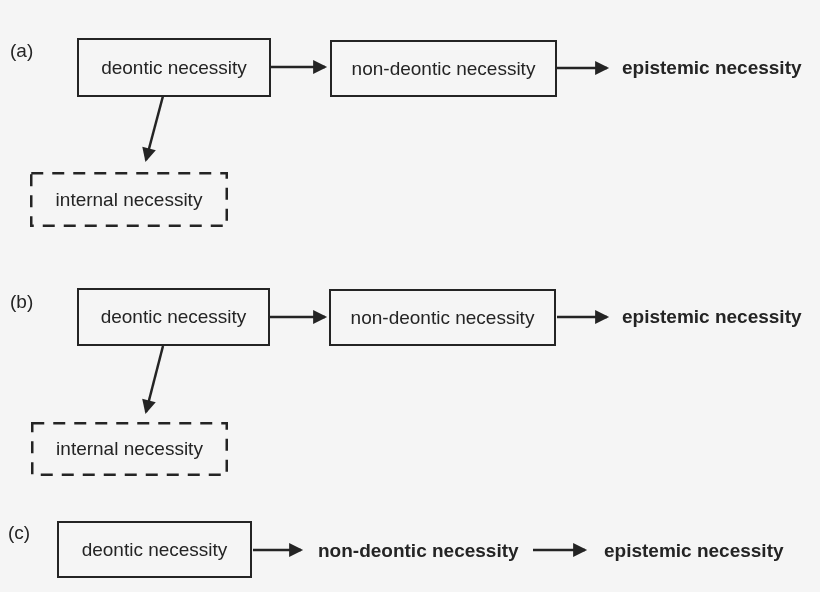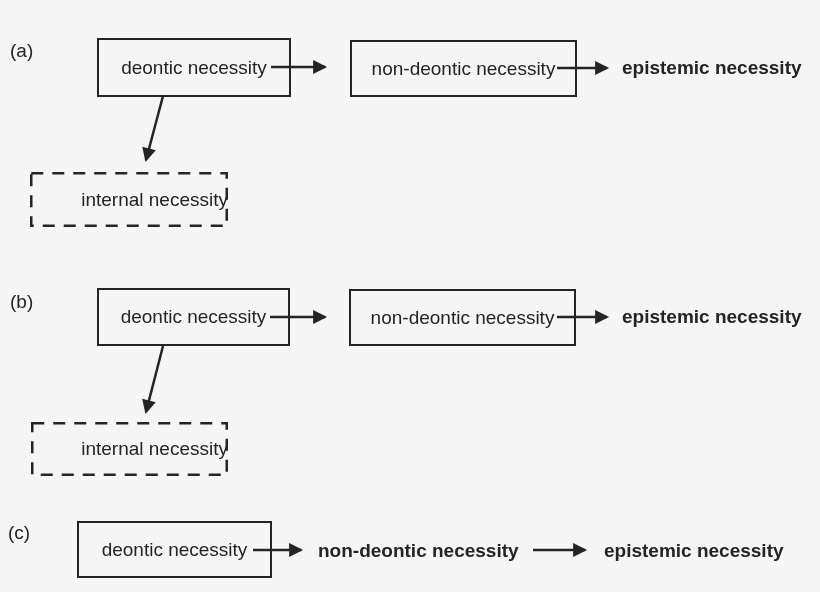--- a/index.html
+++ b/index.html
@@ -27,28 +27,27 @@
   }
   .node {
     position: absolute;
     box-sizing: border-box;
     border: 2.5px solid var(--ink, #242424);
     display: flex;
     align-items: center;
     justify-content: center;
     font-size: 19px;
     white-space: nowrap;
-    margin-left: 20px;
   }
   .dashed-node {
     position: absolute;
     box-sizing: border-box;
     display: flex;
     align-items: center;
-    justify-content: flex-end;
+    justify-content: center;
     font-size: 19px;
     white-space: nowrap;
   }
   .dashed-node svg {
     position: absolute;
     left: 0; top: 0;
     width: 100%; height: 100%;
   }
   .dashed-node .txt {
     position: relative;

